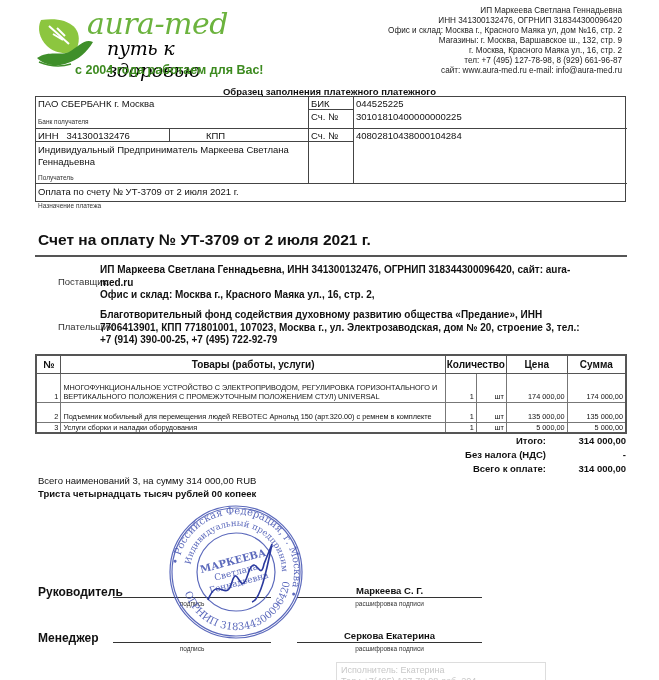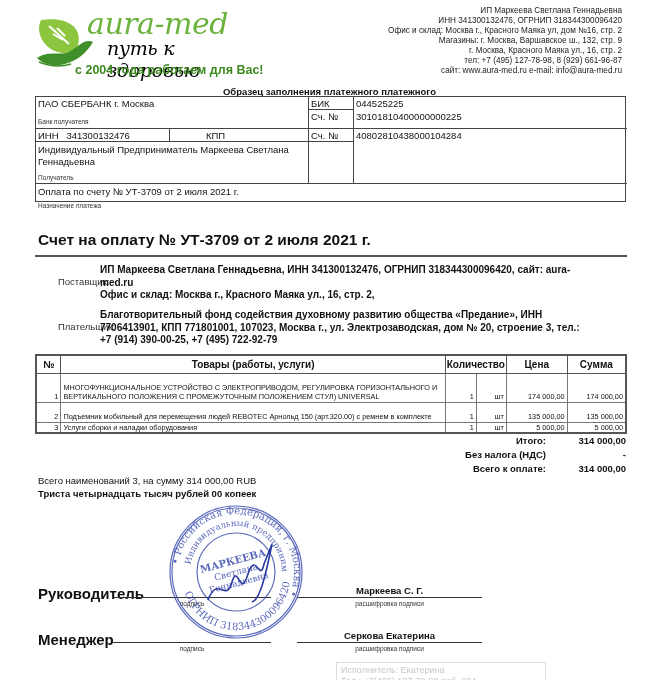--- a/index.html
+++ b/index.html
@@ -36,21 +36,21 @@
   .desc { text-align: left; }
 
   .totals { position: absolute; right: 33px; font-size: 9.5px; font-weight: bold; }
   .totals .lbl { position: absolute; right: 80px; white-space: nowrap; text-align: right; }
   .totals .val { position: absolute; right: 0; white-space: nowrap; text-align: right; }
 
   .summary1 { position: absolute; left: 38px; top: 475px; font-size: 9.5px; }
   .summary2 { position: absolute; left: 38px; top: 488px; font-size: 9.5px; font-weight: bold; }
 
   
-  .sig-role { position: absolute; left: 38px; font-size: 15px; font-weight: bold; }
+  .sig-role { position: absolute; left: 38px; font-size: 12px; font-weight: bold; }
   .sig-line { position: absolute; height: 1px; background: #333; }
   .sig-cap { position: absolute; font-size: 6.5px; color: #333; text-align: center; }
   .sig-name { position: absolute; font-size: 9.5px; font-weight: bold; text-align: center; }
 
   .stamp { position: absolute; left: 168px; top: 504px; }
 
   .executor-box { position: absolute; left: 336px; top: 662px; width: 210px; height: 30px; border: 1px solid #ddd; font-size: 9px; color: #c8c8c8; padding: 2px 4px; line-height: 11px; }
 </style>
 </head>
 <body>

